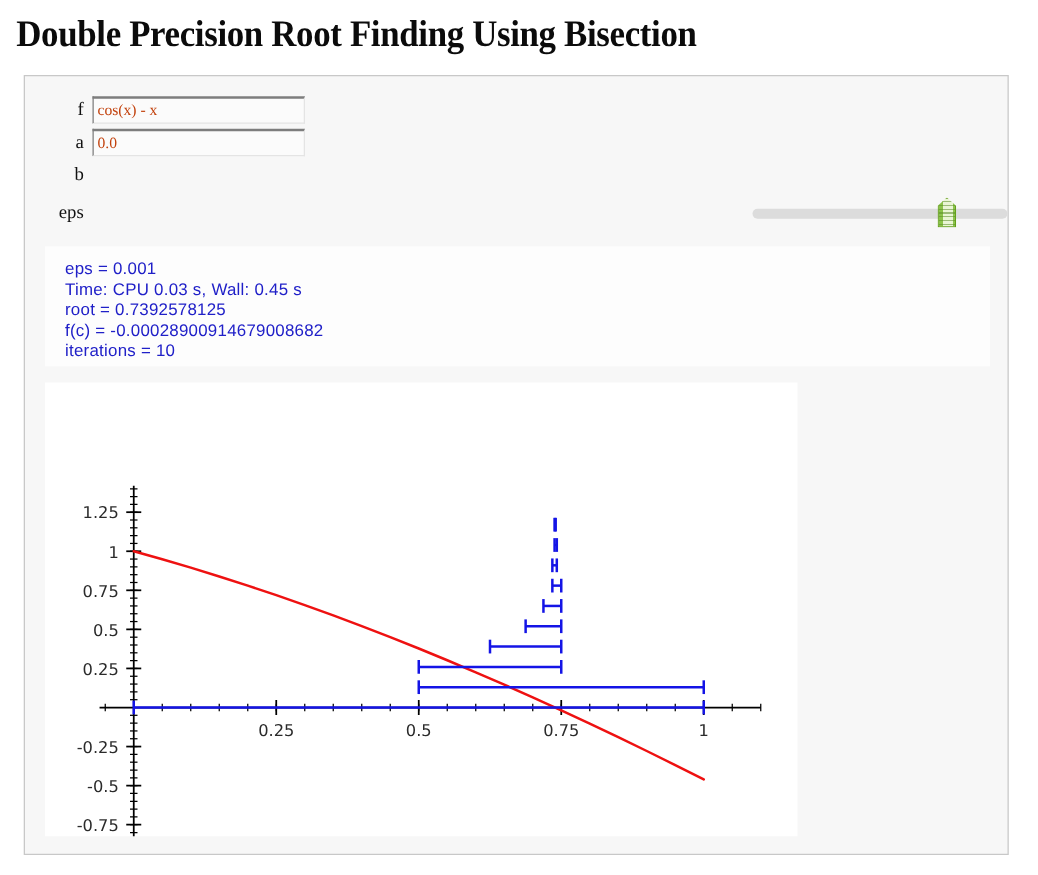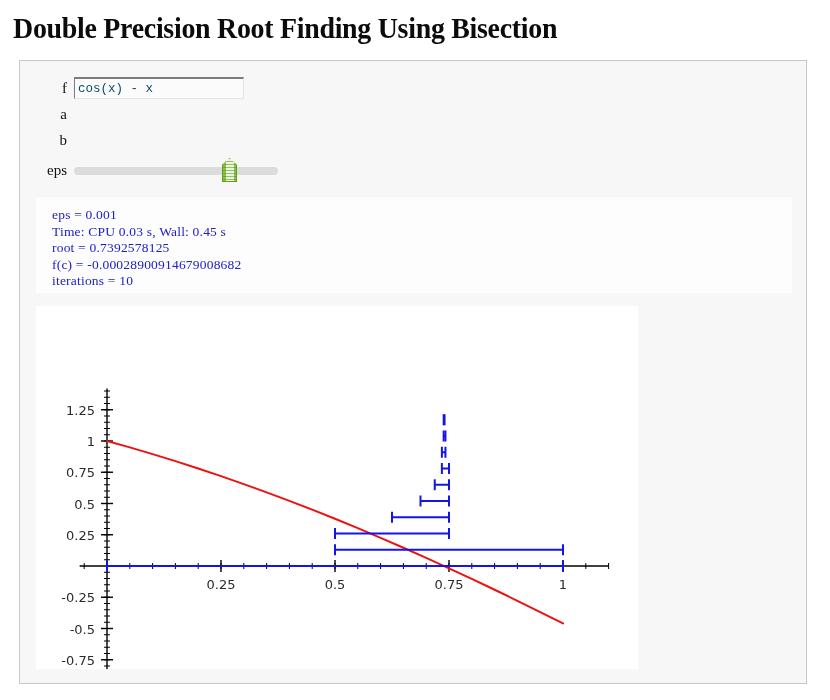--- a/index.html
+++ b/index.html
@@ -65,32 +65,33 @@
   }
   .ctrl-input {
     width: 170px;
     height: 22px;
     box-sizing: border-box;
     border: 1px solid #7d7d7d;
     border-top-width: 2px;
     border-right-color: #e4e4e4;
     border-bottom-color: #e4e4e4;
     background: #fbfbfb;
-    font-family: Liberation Mono, monospace;
+    font-family: Liberation Serif, serif;
     font-size: 12.5px;
-    color: #0c4a6e;
+    color: #c2410c;
     padding: 0 3px;
     outline: none;
   }
   
   .slider-row {
     display: flex;
     align-items: center;
     height: 28px;
     margin-top: 3px;
+    justify-content: space-between;
   }
   #eps-slider-wrap {
     position: relative;
     width: 204px;
     height: 26px;
   }
   #eps-slider-track {
     position: absolute;
     left: 0;
     top: 10px;
@@ -119,21 +120,21 @@
     left: 16px;
     top: 136px;
     width: 756px;
     height: 96px;
     background: #fdfdfd;
     box-sizing: border-box;
     padding: 10px 0 0 16px;
   }
   #output-block pre {
     margin: 0;
-    font-family: Liberation Serif, serif;
+    font-family: Liberation Sans, sans-serif;
     font-size: 13.5px;
     line-height: 16.5px;
     color: #2020c8;
     white-space: pre;
     letter-spacing: 0.2px;
   }
 
   
   #plot-area {
     position: absolute;
@@ -159,20 +160,21 @@
 
   <div id="controls">
 
     <div class="ctrl-row">
       <span class="ctrl-label">f</span>
       <input class="ctrl-input" type="text" value="cos(x) - x" style="">
     </div>
 
     <div class="ctrl-row">
       <span class="ctrl-label">a</span>
+      <input class="ctrl-input" type="text" value="0.0" style="">
     </div>
 
     <div class="ctrl-row">
       <span class="ctrl-label">b</span>
     </div>
 
     <div class="slider-row">
       <span class="ctrl-label">eps</span>
       <div id="eps-slider-wrap">
         <div id="eps-slider-track"></div>

